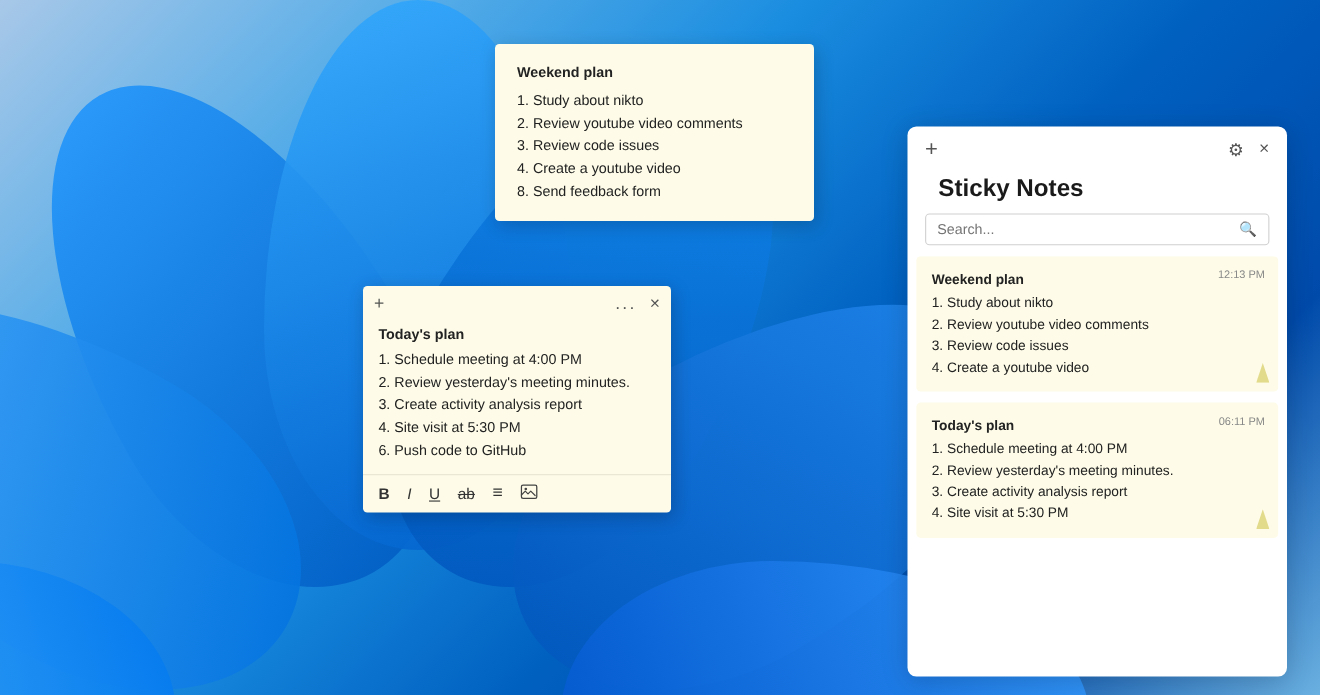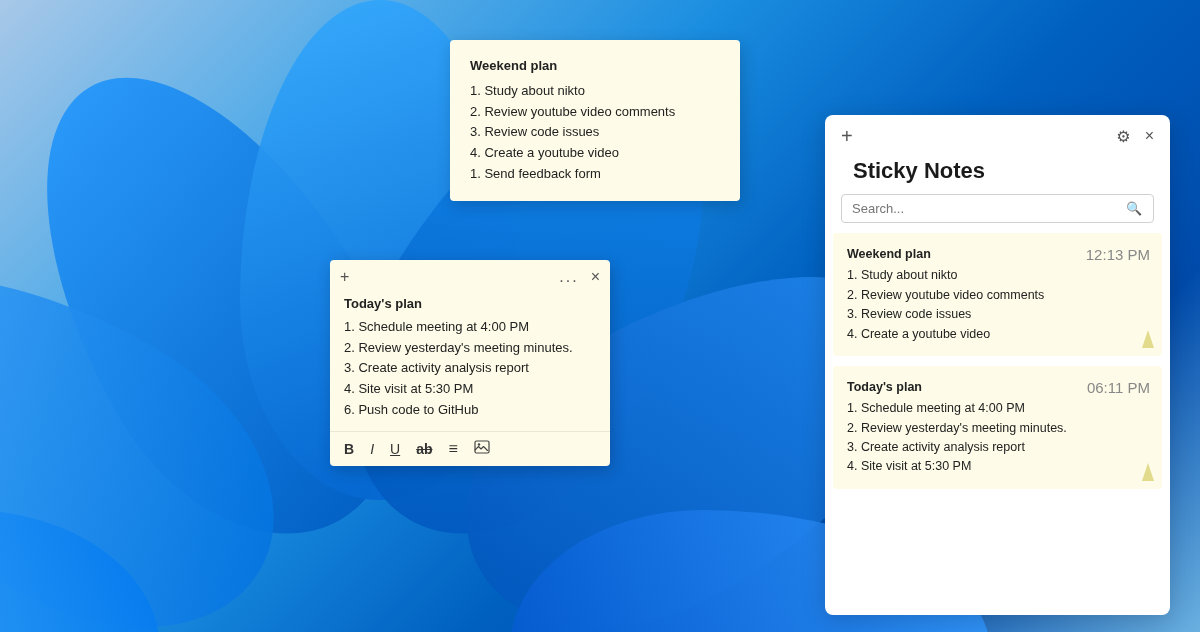--- a/index.html
+++ b/index.html
@@ -198,21 +198,21 @@
       position: relative;
       font-size: 12.5px;
       line-height: 1.55;
       color: #222;
     }
 
     .panel-note-card .note-time {
       position: absolute;
       top: 10px;
       right: 12px;
-      font-size: 15px;
+      font-size: 10px;
       color: #888;
     }
 
     .panel-note-card .note-title {
       font-weight: 600;
       margin-bottom: 2px;
       font-size: 12.5px;
     }
 
     .dots-icon {
@@ -239,21 +239,21 @@
 
   </div>
 </div>
 
 <div class="sticky-note-large note-top">
   <div style="font-weight:600; margin-bottom:4px;">Weekend plan</div>
   <div>1. Study about nikto</div>
   <div>2. Review youtube video comments</div>
   <div>3. Review code issues</div>
   <div>4. Create a youtube video</div>
-  <div>1. Send feedback form</div>
+  <div>8. Send feedback form</div>
 </div>
 
 <div class="sticky-note-editor">
   <div class="editor-titlebar">
     <div class="editor-titlebar-left">
       <span style="cursor:pointer;">+</span>
     </div>
     <div class="editor-titlebar-right">
       <span class="dots-icon">...</span>
       <span style="cursor:pointer; font-size:16px;">×</span>
@@ -264,21 +264,21 @@
     <div>1. Schedule meeting at 4:00 PM</div>
     <div>2. Review yesterday's meeting minutes.</div>
     <div>3. Create activity analysis report</div>
     <div>4. Site visit at 5:30 PM</div>
     <div>6. Push code to GitHub</div>
   </div>
   <div class="editor-toolbar">
     <span class="toolbar-btn" style="font-weight:900;">B</span>
     <span class="toolbar-btn" style="font-style:italic; font-weight:normal;">I</span>
     <span class="toolbar-btn" style="text-decoration:underline; font-weight:normal;">U</span>
-    <span class="toolbar-btn" style="text-decoration:line-through; font-weight:bold;">ab</span>
+    <span class="toolbar-btn" style="text-decoration:line-through; font-weight:normal;">ab</span>
     <span class="toolbar-btn" style="font-weight:normal; font-size:16px;">≡</span>
     <span class="toolbar-btn" style="font-weight:normal;">
       
       <svg width="16" height="14" viewBox="0 0 16 14" fill="none" xmlns="http://www.w3.org/2000/svg">
         <rect x="1" y="1" width="14" height="12" rx="1.5" stroke="#444" stroke-width="1.2" fill="none"></rect>
         <circle cx="5" cy="4.5" r="1.2" fill="#444"></circle>
         <path d="M1 10l3.5-3.5 2.5 2.5 2.5-2.5 4 4" stroke="#444" stroke-width="1.1" fill="none" stroke-linecap="round" stroke-linejoin="round"></path>
       </svg>
     </span>
   </div>

